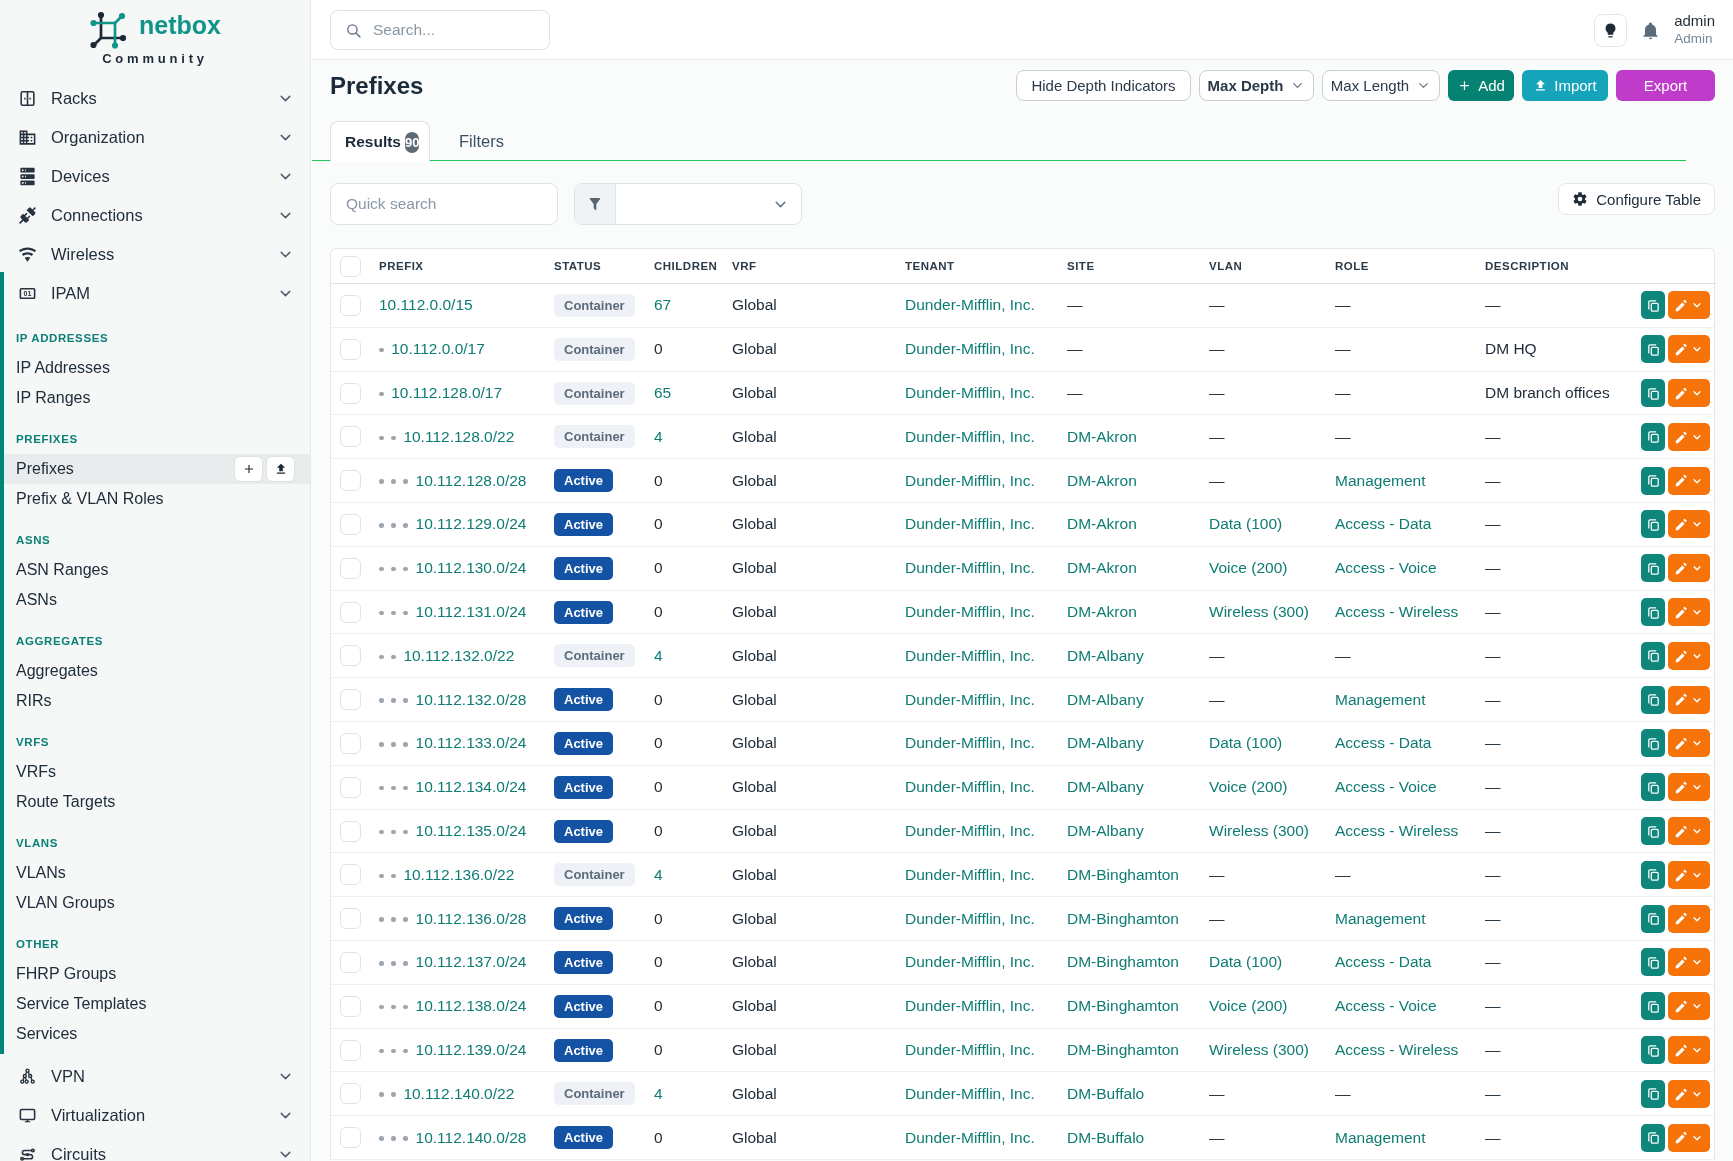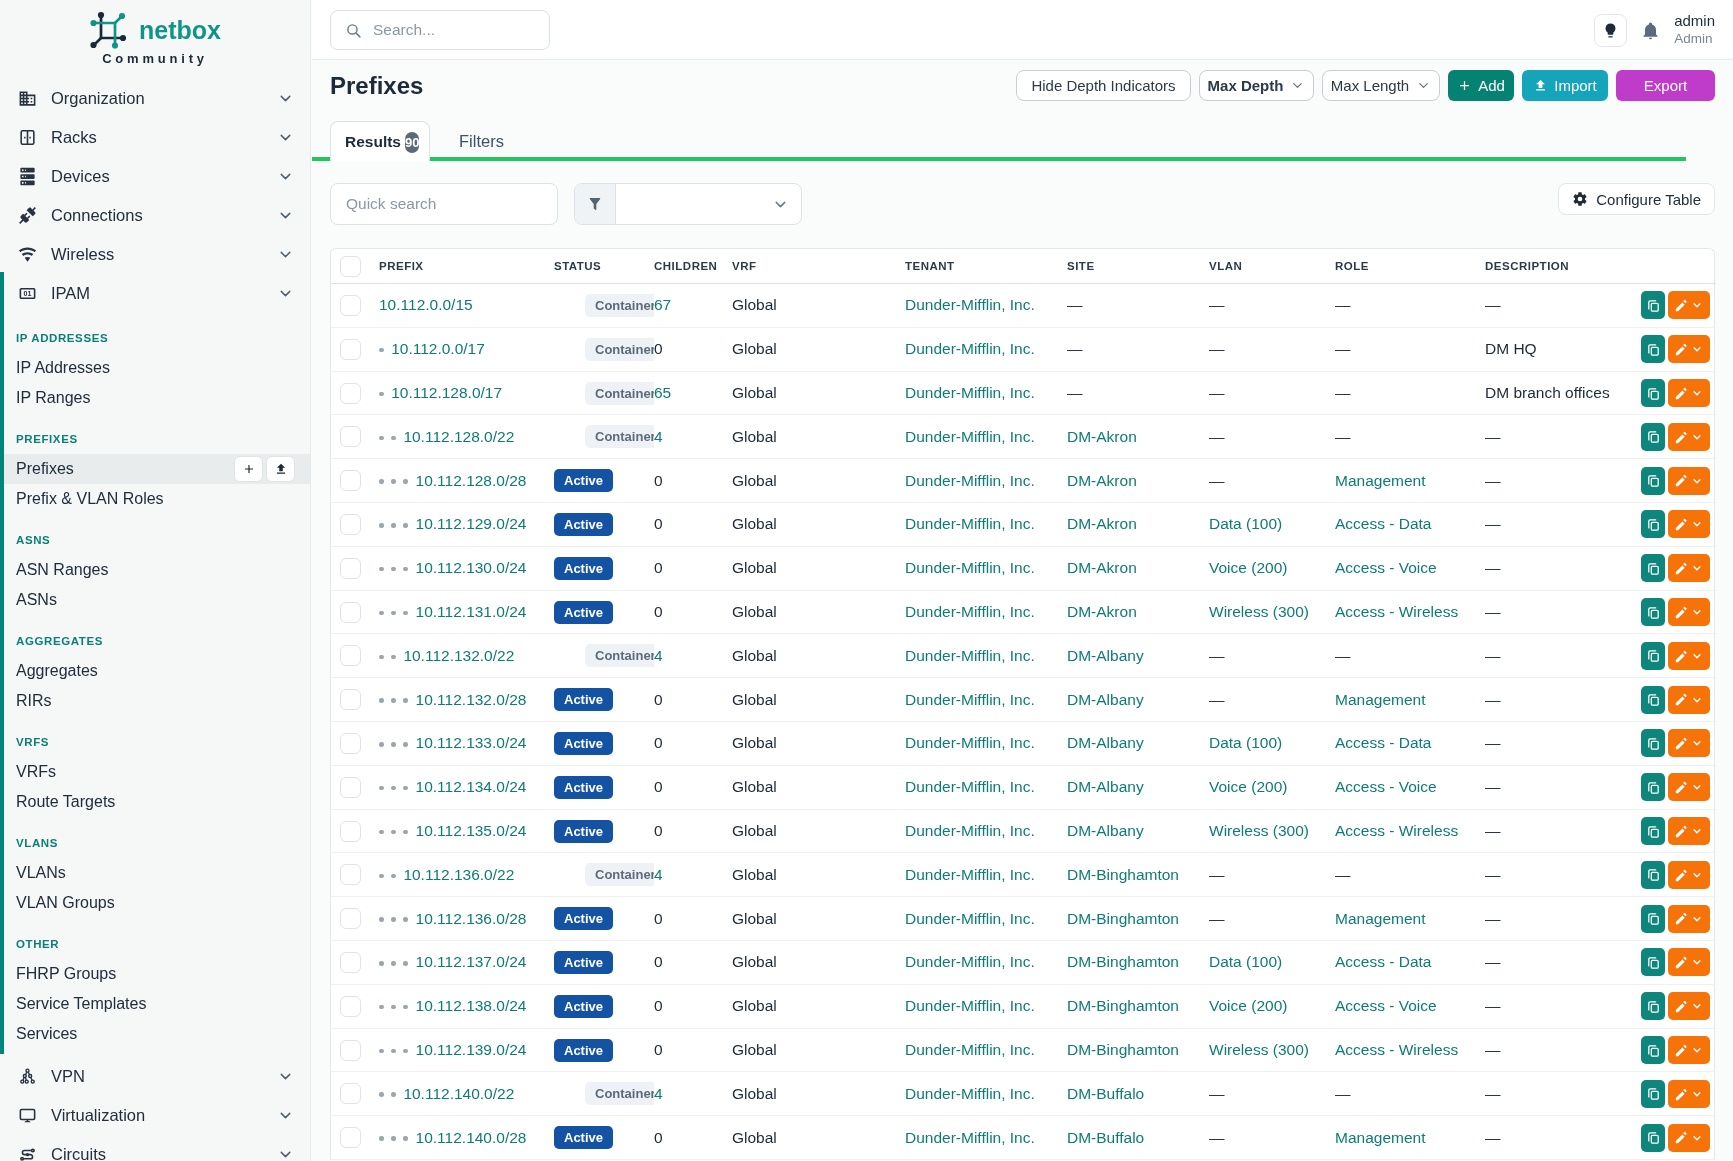--- a/index.html
+++ b/index.html
@@ -3,21 +3,21 @@
 <style>
 * { margin:0; padding:0; box-sizing:border-box; }
 html,body { width:1733px; height:1161px; overflow:hidden;
   font-family:"Liberation Sans", sans-serif; background:#fafbfb; color:#212f3d; }
 a { text-decoration:none; }
 .tl { color:#0e7c73; }
 
 
 .sidebar { position:absolute; left:0; top:0; width:311px; height:1161px;
   background:#f6f8f8; border-right:1px solid #e7eaeb; }
-.logo-row { display:flex; align-items:center; justify-content:center; gap:12px; padding-top:11px; }
+.logo-row { display:flex; justify-content:center; gap:12px; padding-top:11px; }
 .logo-txt { font-size:25px; font-weight:700; color:#10948a; letter-spacing:0px; }
 .logo-sub { text-align:center; font-size:13px; font-weight:600; color:#1c2936; letter-spacing:3.8px; margin-top:2px; }
 nav { margin-top:13px; }
 .nav-item { height:39px; display:flex; align-items:center; padding:0 16px 0 18px; }
 .nav-ico { width:21px; display:flex; }
 .nav-lbl { margin-left:12px; font-size:16.5px; color:#222f3c; }
 .nav-chev { margin-left:auto; }
 .submenu { position:relative; padding:10px 0 8px 4px; }
 .tealbar { position:absolute; left:0; top:272px; width:4px; height:782px; background:#00857a; }
 .sub-h { height:30px; margin-top:11px; line-height:30px; padding-left:12px; font-family:"Liberation Sans",sans-serif;
@@ -48,21 +48,21 @@
 .head-btns { position:absolute; right:18px; top:10px; display:flex; gap:8px; }
 .btn { height:31px; border-radius:6px; display:flex; align-items:center; justify-content:center; font-size:15px; }
 .btn-outline { border:1px solid #c8ced5; background:#fff; color:#2b3a48; border-radius:8px; }
 .btn-outline .dd { margin-left:7px; }
 .w-hide { width:175px; } .w-maxd { width:115px;font-weight:bold; } .w-maxl { width:118px; }
 .btn-add { background:#068273; color:#fff; width:66px; font-weight:500; }
 .btn-import { background:#16a4ba; color:#fff; width:86px; font-weight:500;text-align:center; }
 .btn-export { background:#bf3cca; color:#fff; width:99px; font-weight:500;gap:32px; }
 .bico { margin-right:6px; display:flex; }
 
-.tabs { position:absolute; left:0; top:61px; width:1374px; height:40px; border-bottom:4px solid #22c55e; }
+.tabs { position:absolute; left:0; top:61px; width:1374px; height:40px; border-bottom:1px solid #22c55e; }
 .tab-active { position:absolute; left:18px; top:0; height:41px; background:#fff; border:1px solid #dfe3e6;
   border-bottom:none; border-radius:8px 8px 0 0; display:flex; align-items:center; padding:0 10px 0 14px; }
 .tab-active b { font-size:15.5px; color:#1d2b39; font-weight:700; }
 .tab-badge { margin-left:4px; background:#5d6a76; color:#fff; font-size:13px; font-weight:600;
   padding:3px 0; border-radius:7px; }
 .tab2 { position:absolute; left:147px; top:0; height:40px; display:flex; align-items:center; font-size:16.5px; color:#3f5166; }
 
 .controls { position:absolute; left:0; top:101px; width:1421px; height:65px; }
 .qsearch { position:absolute; left:18px; top:22px; width:228px; height:42px; background:#fff;
   border:1px solid #dde2e7; border-radius:8px; display:flex; align-items:center; padding-left:15px;
@@ -83,21 +83,21 @@
 th { font-size:11.5px; font-weight:700; letter-spacing:0.5px; color:#2c3b49; text-align:left;
   height:34.6px; border-bottom:1px solid #dce1e5; padding:0; vertical-align:middle; }
 td { height:43.8px; border-bottom:1px solid #eef0f2; padding:0; font-size:15.5px; vertical-align:middle;
   white-space:nowrap; overflow:hidden; }
 .c-chk { padding-left:9px; }
 .chk { display:inline-block; width:21px; height:21px; border:1px solid #dfe3e8; border-radius:6px;
   background:#fff; vertical-align:middle; }
 .dots i { display:inline-block; width:4.5px; height:4.5px; border-radius:50%; background:#9aa5ad;
   margin-right:7.7px; vertical-align:middle; }
 .badge-con { display:inline-block; background:#eef2f6; color:#5b6b7b; font-size:13px; font-weight:600;
-  padding:4px 10px; border-radius:5px;margin-left:31px; }
+  padding:4px 10px; border-radius:5px; }
 .badge-act { display:inline-block; background:#1453a3; color:#fff; font-size:13px; font-weight:600;
   padding:4px 10px; border-radius:5px; }
 .child0 { color:#1d2a37; }
 .vrf { color:#1d2a37; }
 .dash { color:#2a3744; }
 .desc { color:#1d2a37; }
 .c-act { text-align:right; padding-right:7px; }
 .btn-copy { display:inline-flex; width:24px; height:28px; background:#0f867c; border-radius:5px;
   align-items:center; justify-content:center; vertical-align:middle; }
 .btn-edit { display:inline-flex; width:42px; height:28px; background:#f6730a; border-radius:5px;
@@ -119,37 +119,37 @@
       <circle cx="33" cy="5" r="3.1" fill="#10948a"></circle>
       <circle cx="26" cy="34.5" r="3.1" fill="#10948a"></circle>
     </svg>
     <span class="logo-txt">netbox</span>
   </div>
   <div class="logo-sub">Community</div>
   <nav>
     <div class="nav-item">
         <span class="nav-ico">
           <svg viewBox="0 0 24 24" width="19" height="19" fill="#28333f">
-            <path d="M18,15H16V17H18M18,11H16V13H18M20,19H12V17H14V15H12V13H14V11H12V9H20M10,7H8V5H10M10,11H8V9H10M10,15H8V13H10M10,19H8V17H10M6,7H4V5H6M6,11H4V9H6M6,15H4V13H6M6,19H4V17H6M12,7V3H2V21H22V7H12Z"></path>
-          </svg>
-        </span>
-        <span class="nav-lbl">Organization</span>
+            <rect x="4" y="3.5" width="16" height="17" rx="1.8" fill="none" stroke="#28333f" stroke-width="2"></rect>
+            <path d="M12 3.5v17" stroke="#28333f" stroke-width="2"></path>
+            <path d="M8.7 11v2.4M15.3 11v2.4" stroke="#28333f" stroke-width="1.8"></path>
+          </svg>
+        </span>
+        <span class="nav-lbl">Racks</span>
         <svg class="nav-chev" viewBox="0 0 24 24" width="17" height="17" fill="none" stroke="#4e5d6b" stroke-width="2" stroke-linecap="round" stroke-linejoin="round">
           <path d="M6 9l6 6 6-6"></path>
         </svg>
       </div>
     <div class="nav-item">
         <span class="nav-ico">
           <svg viewBox="0 0 24 24" width="19" height="19" fill="#28333f">
-            <rect x="4" y="3.5" width="16" height="17" rx="1.8" fill="none" stroke="#28333f" stroke-width="2"></rect>
-            <path d="M12 3.5v17" stroke="#28333f" stroke-width="2"></path>
-            <path d="M8.7 11v2.4M15.3 11v2.4" stroke="#28333f" stroke-width="1.8"></path>
-          </svg>
-        </span>
-        <span class="nav-lbl">Racks</span>
+            <path d="M18,15H16V17H18M18,11H16V13H18M20,19H12V17H14V15H12V13H14V11H12V9H20M10,7H8V5H10M10,11H8V9H10M10,15H8V13H10M10,19H8V17H10M6,7H4V5H6M6,11H4V9H6M6,15H4V13H6M6,19H4V17H6M12,7V3H2V21H22V7H12Z"></path>
+          </svg>
+        </span>
+        <span class="nav-lbl">Organization</span>
         <svg class="nav-chev" viewBox="0 0 24 24" width="17" height="17" fill="none" stroke="#4e5d6b" stroke-width="2" stroke-linecap="round" stroke-linejoin="round">
           <path d="M6 9l6 6 6-6"></path>
         </svg>
       </div>
     <div class="nav-item">
         <span class="nav-ico">
           <svg viewBox="0 0 24 24" width="19" height="19" fill="#28333f">
             <path d="M4,1H20A1,1 0 0,1 21,2V6A1,1 0 0,1 20,7H4A1,1 0 0,1 3,6V2A1,1 0 0,1 4,1M4,9H20A1,1 0 0,1 21,10V14A1,1 0 0,1 20,15H4A1,1 0 0,1 3,14V10A1,1 0 0,1 4,9M4,17H20A1,1 0 0,1 21,18V22A1,1 0 0,1 20,23H4A1,1 0 0,1 3,22V18A1,1 0 0,1 4,17M9,5H10V3H9V5M9,13H10V11H9V13M9,21H10V19H9V21M5,3V5H7V3H5M5,11V13H7V11H5M5,19V21H7V19H5Z"></path>
           </svg>
         </span>

